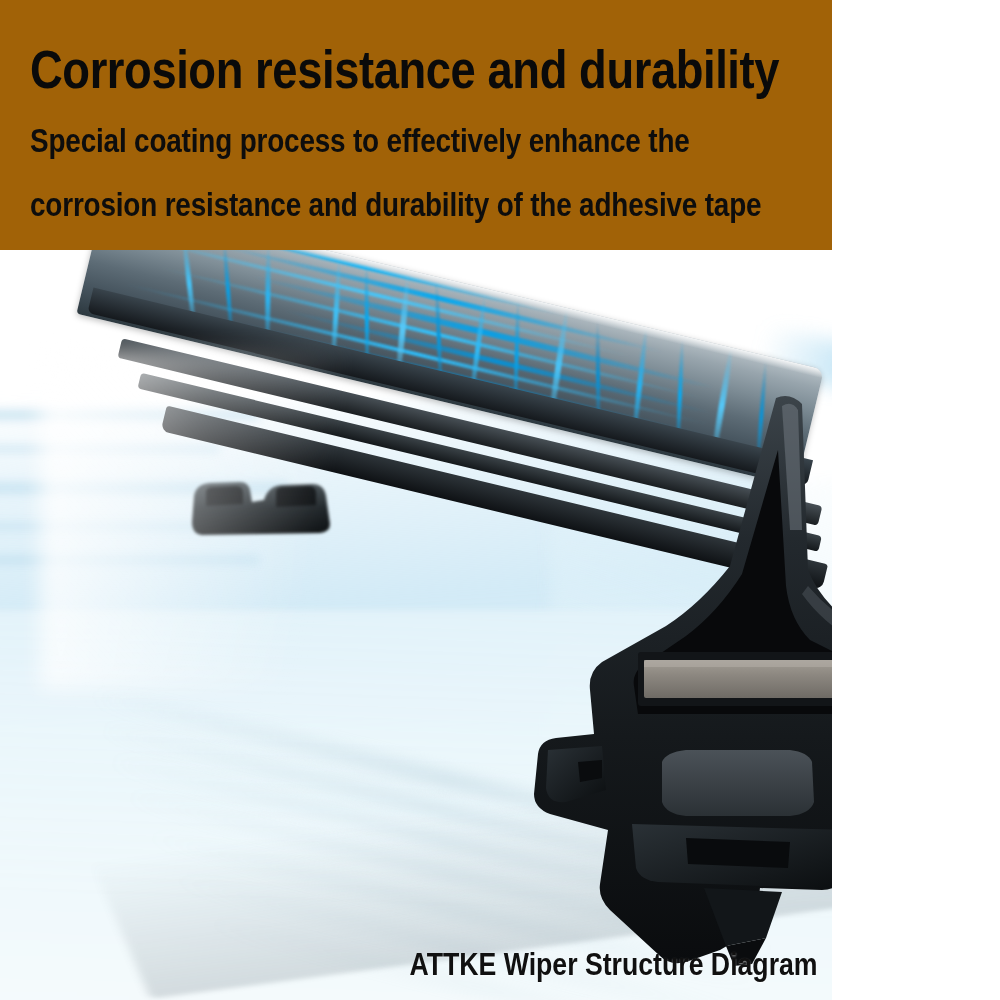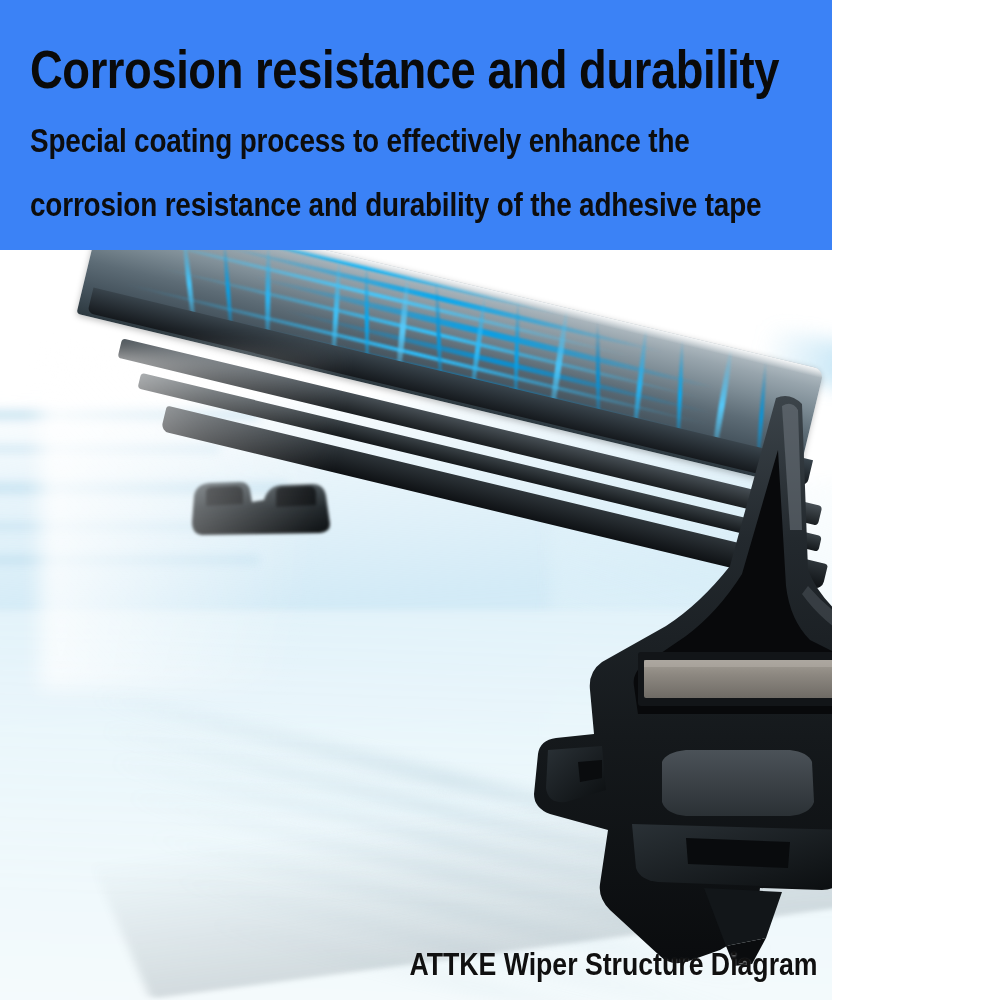--- a/index.html
+++ b/index.html
@@ -2,21 +2,21 @@
 <html><head>
 <meta charset="utf-8">
 <style>
   html,body{margin:0;padding:0;}
   body{
     width:1000px;height:1000px;overflow:hidden;
     background:#ffffff;
     font-family:"Liberation Sans", sans-serif;
     position:relative;
   }
-  #page{position:relative;width:832px;height:1000px;overflow:hidden;background:#3b82f6;}
+  #page{position:relative;width:832px;height:1000px;overflow:hidden;background:#a16207;}
 
   
   .text-block{position:absolute;left:0;top:0;width:1000px;z-index:40;}
   .headline{
     position:absolute;left:30px;top:40px;
     font-size:54px;line-height:58px;
     font-weight:700;color:#0a0a0a;
     font-family:"Liberation Sans Narrow","Liberation Sans",sans-serif;
     transform:scaleX(0.84);transform-origin:left center;
     letter-spacing:-0.5px;white-space:nowrap;

